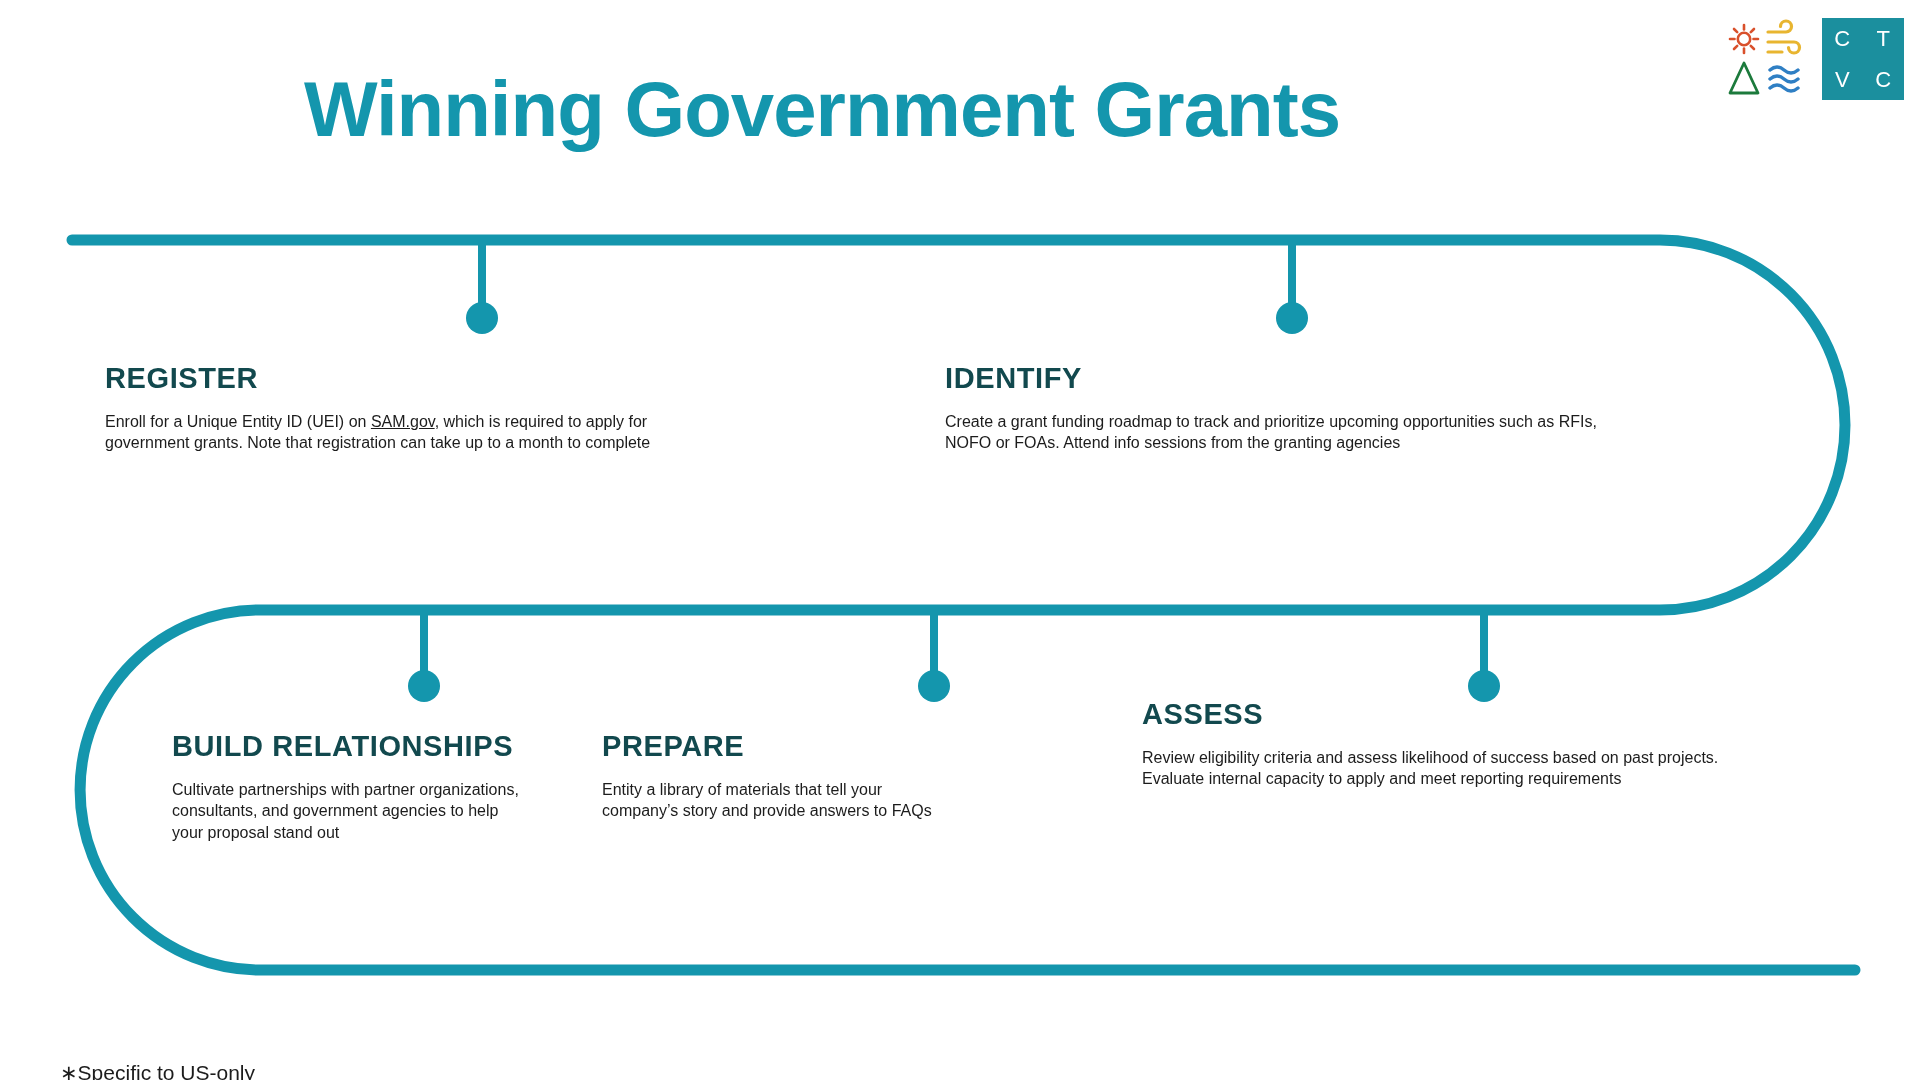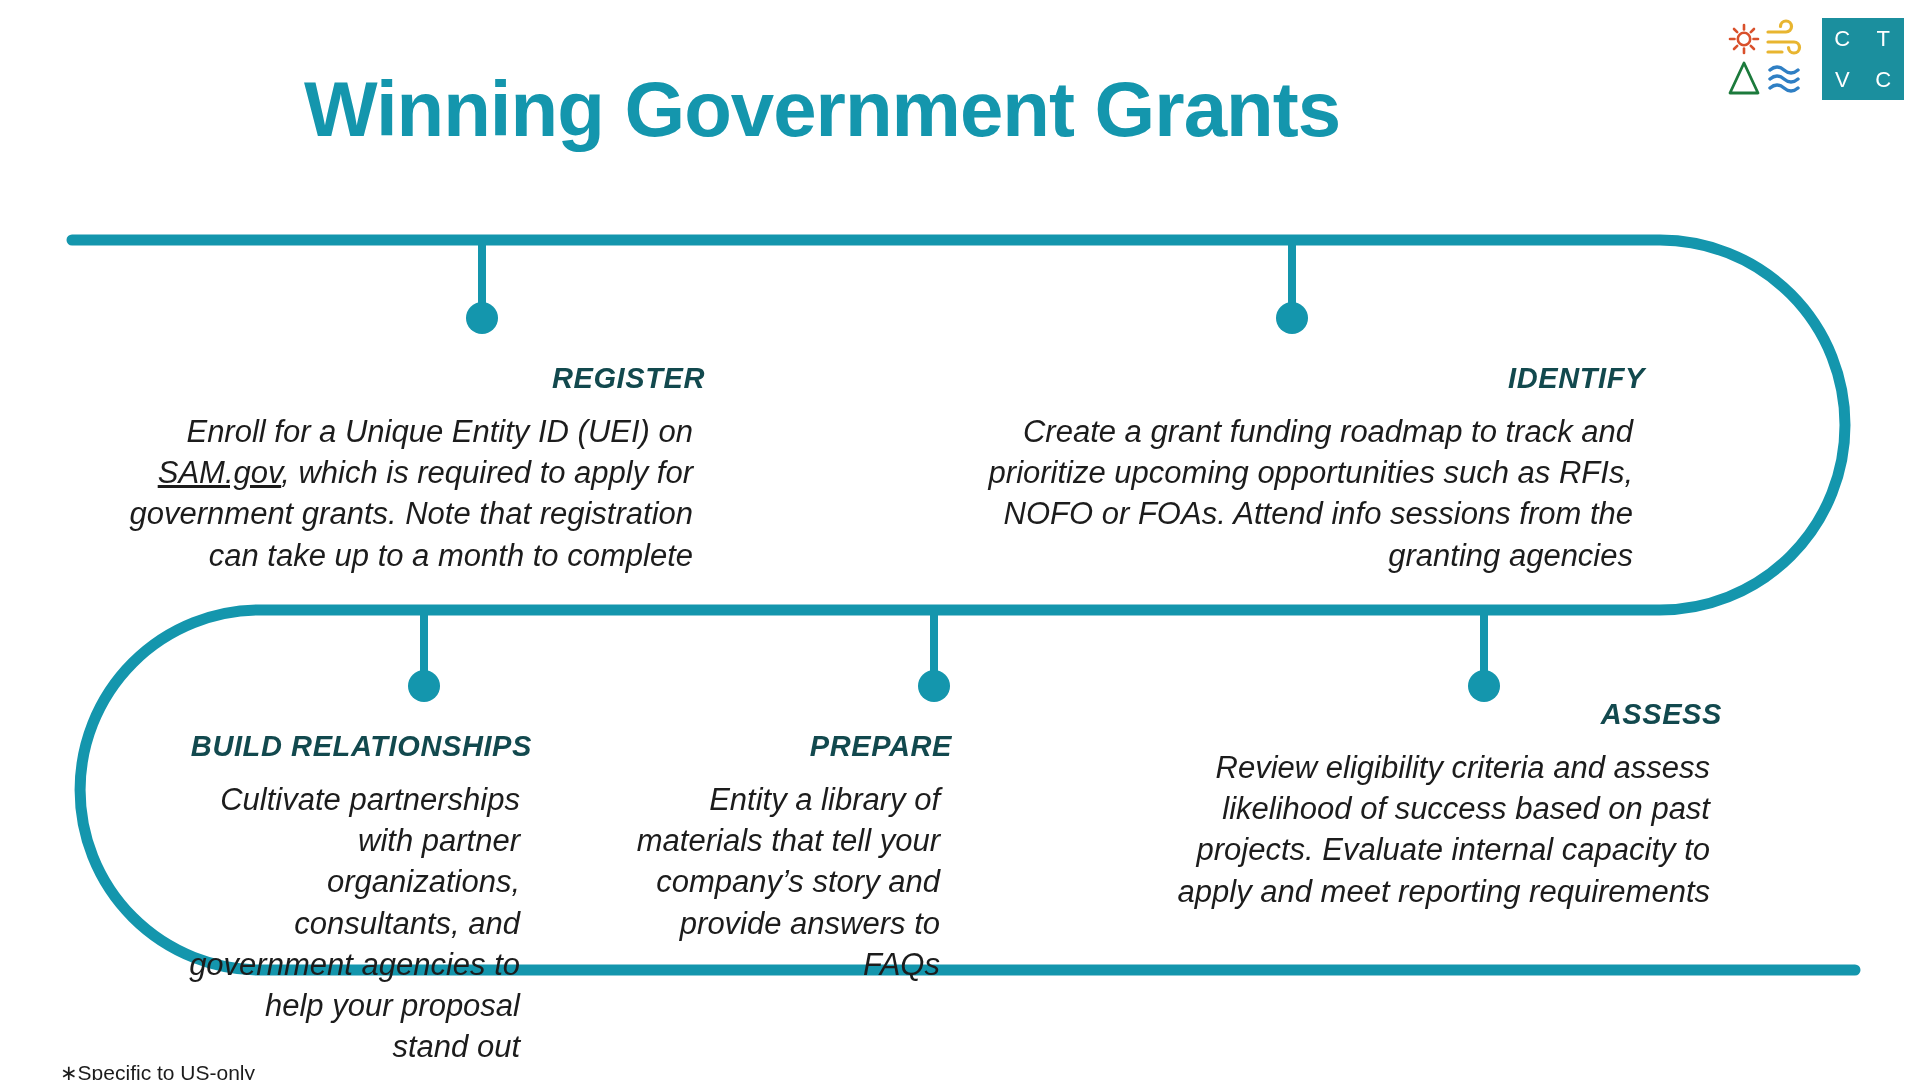--- a/index.html
+++ b/index.html
@@ -80,36 +80,35 @@
     stroke-width: 8;
     stroke-linecap: butt;
   }
   .node-dot {
     fill: #1496ad;
   }
 
   
   .step {
     position: absolute;
-    text-align: right;
-    font-style: italic;
+    text-align: left;
   }
   .step-title {
     font-size: 29px;
     font-weight: bold;
     letter-spacing: 0.6px;
     color: #12494e;
     margin: 0 0 16px 0;
     white-space: nowrap;
   }
   .step-body {
-    font-size: 31px;
+    font-size: 16px;
     line-height: 1.33;
     color: #1c1c1c;
-    margin: 12px;
+    margin: 0;
   }
   .step-body a,
   .step-body .link {
     color: #1c1c1c;
     text-decoration: underline;
   }
 
   
   .step-register { left: 105px;  top: 362px; width: 600px; }
   .step-identify { left: 945px;  top: 362px; width: 700px; }

